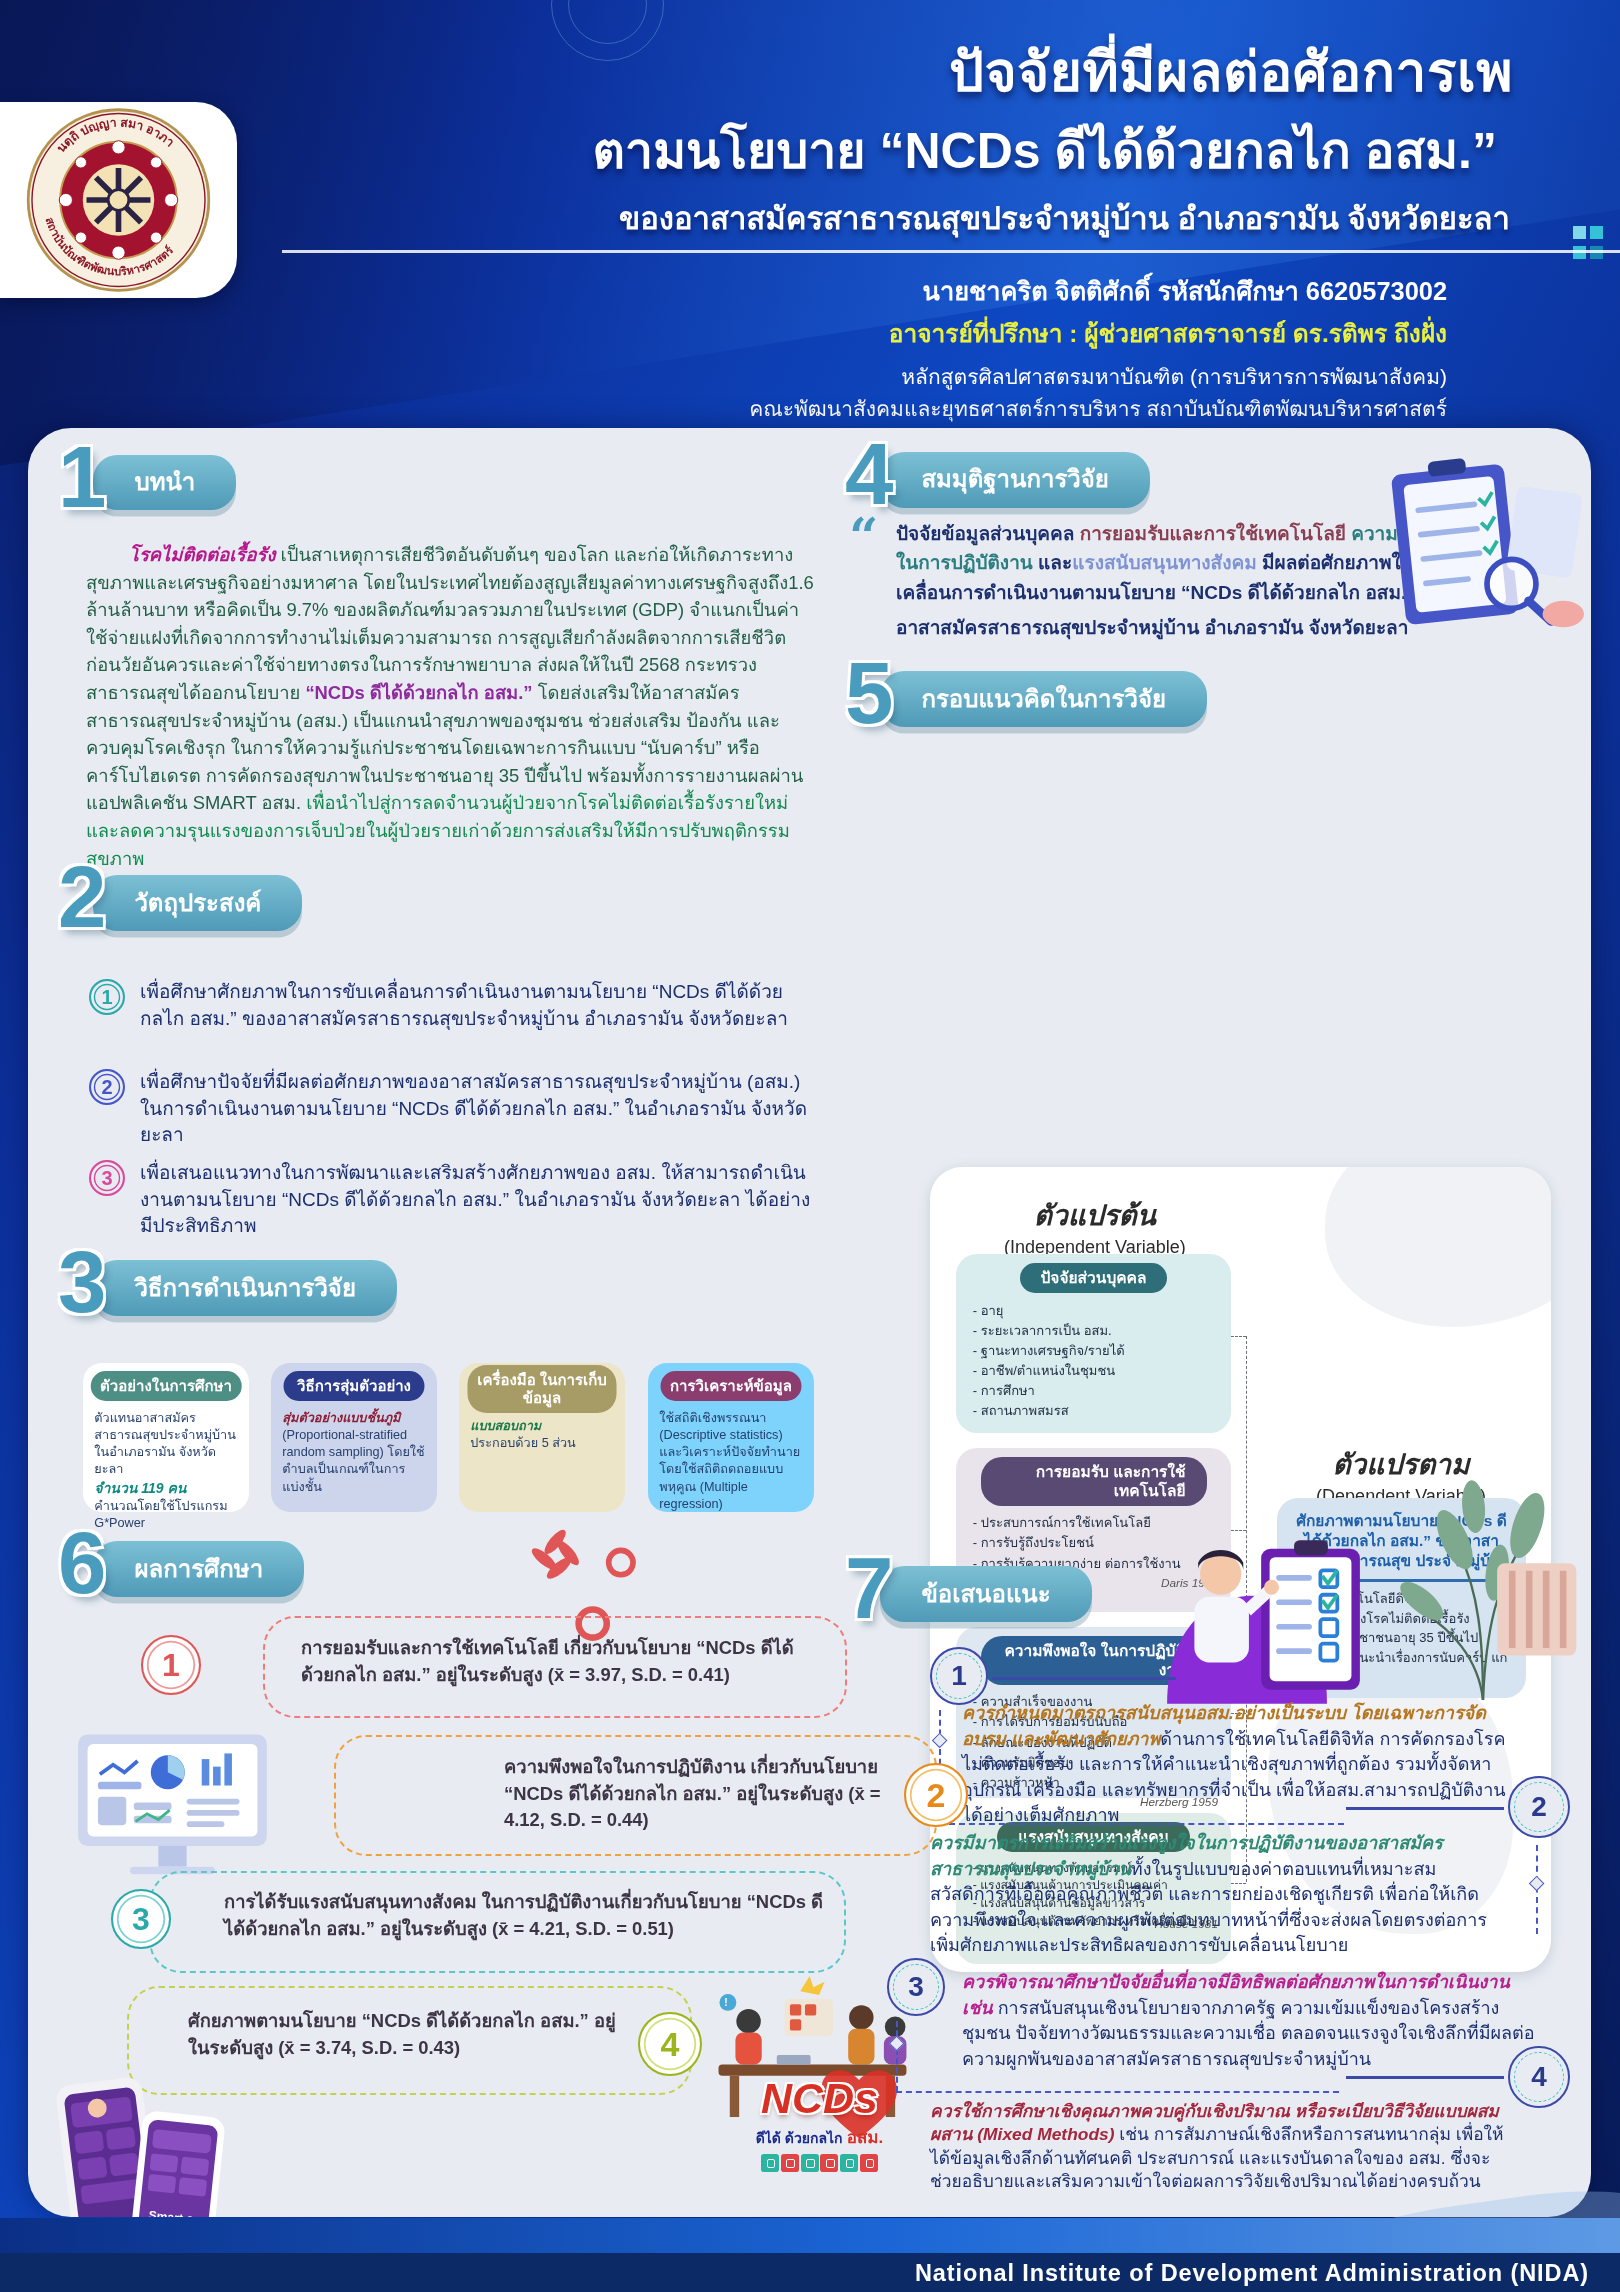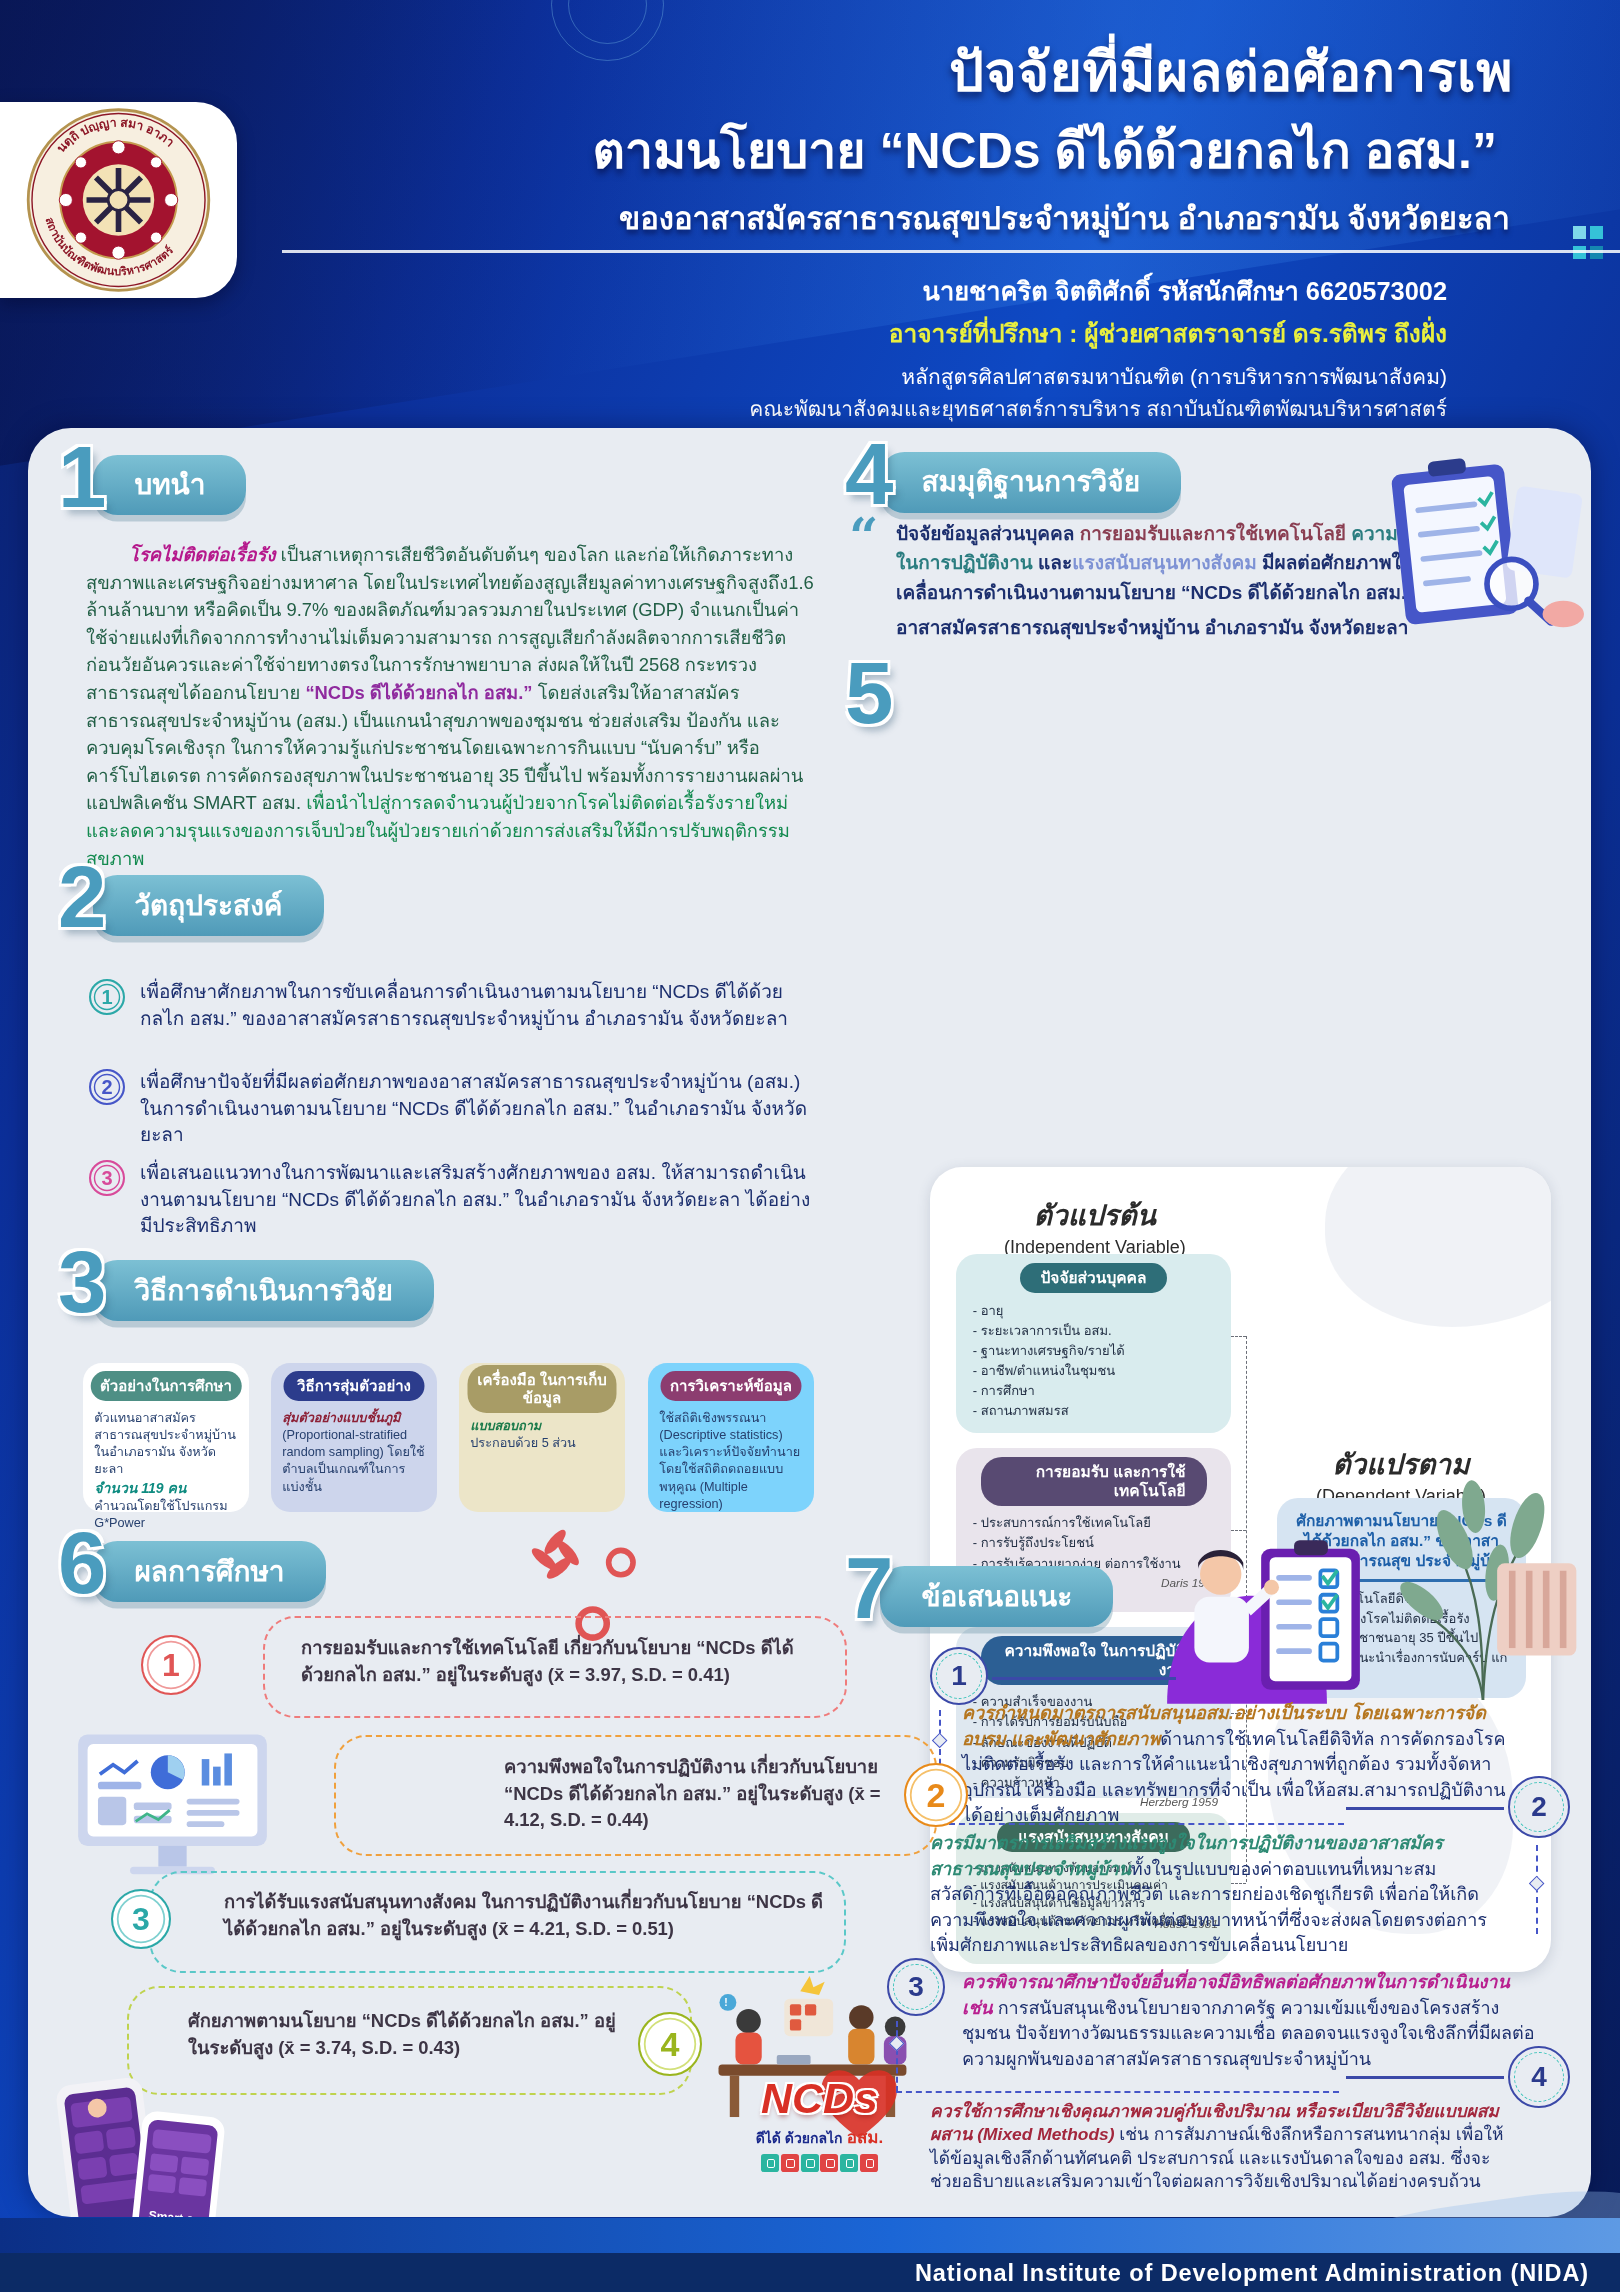--- a/index.html
+++ b/index.html
@@ -28,21 +28,21 @@
   .advisor{position:absolute;right:174px;top:314px;font-size:24.5px;font-weight:bold;color:#e9ef3f;}
   .prog{position:absolute;right:174px;color:#fff;font-size:21px;}
   
   #panel{position:absolute;left:28px;top:428px;width:1563px;height:1789px;background:#e8ecf2;
     border-radius:43px;overflow:hidden;box-shadow:0 0 28px rgba(0,0,40,.4);}
   
   .sec{position:absolute;display:flex;align-items:flex-start;z-index:5;}
   .sec-num{font-size:87px;line-height:.95;font-weight:bold;color:#4a9cbe;z-index:2;margin-right:-13px;
     text-shadow:-2.8px -2.8px 0 #fff,2.8px -2.8px 0 #fff,-2.8px 2.8px 0 #fff,2.8px 2.8px 0 #fff,4.7px 6.6px 7.5px rgba(40,80,110,.35);}
   .sec-pill{margin-top:19px;background:linear-gradient(180deg,#7cc0d4,#4f9ab8);color:#fff;font-weight:bold;
-    font-size:28px;padding:7.5px 41px 9.4px 41px;border-radius:24.5px;box-shadow:0 6.6px 0 rgba(96,140,160,.35);white-space:nowrap;}
+    font-size:24px;padding:7.5px 41px 9.4px 41px;border-radius:24.5px;box-shadow:0 6.6px 0 rgba(96,140,160,.35);white-space:nowrap;}
   
   .intro{position:absolute;left:87px;top:541px;width:733px;font-size:18.4px;line-height:1.5;
     text-indent:43px;color:#225f46;}
   .mag{color:#b5188c;font-weight:bold;font-style:italic;}
   .pur{color:#8f2a9e;font-weight:bold;}
   .grn2{color:#128a4f;}
   
   .obj{position:absolute;left:89px;width:727px;display:flex;}
   .obj-num{flex:0 0 36px;height:36px;border-radius:50%;display:flex;align-items:center;justify-content:center;
     font-weight:bold;font-size:20px;margin-right:15px;background:#e8ecf2;}
@@ -245,20 +245,21 @@
           <path d="M120 104 l6 7 9 -12"></path>
       </g>
       <rect x="150" y="40" width="70" height="90" rx="8" fill="#dfe6fa" transform="rotate(8 185 85)"></rect>
       <circle cx="150" cy="140" r="26" fill="rgba(255,255,255,.75)" stroke="#3b4fc0" stroke-width="6"></circle>
       <line x1="168" y1="158" x2="192" y2="180" stroke="#3b4fc0" stroke-width="9" stroke-linecap="round"></line>
       <ellipse cx="205" cy="172" rx="22" ry="14" fill="#f2a9a4"></ellipse>
     </svg>
 
     <div class="sec" style="left:817px;top:224px;">
       <div class="sec-num">5</div>
+      <div class="sec-pill">กรอบแนวคิดในการวิจัย</div>
     </div>
 
     <div id="framework">
       <div class="fw-blob" style="right:-56px;top:-47px;width:282px;height:207px;"></div>
       <div class="fw-blob" style="right:38px;bottom:38px;width:245px;height:282px;border-radius:45% 55% 40% 60%;"></div>
 
       <div class="fw-label" style="left:9.4px;top:26px;width:311px;">
         <div class="th">ตัวแปรต้น</div>
         <div class="en">(Independent Variable)</div>
       </div>

